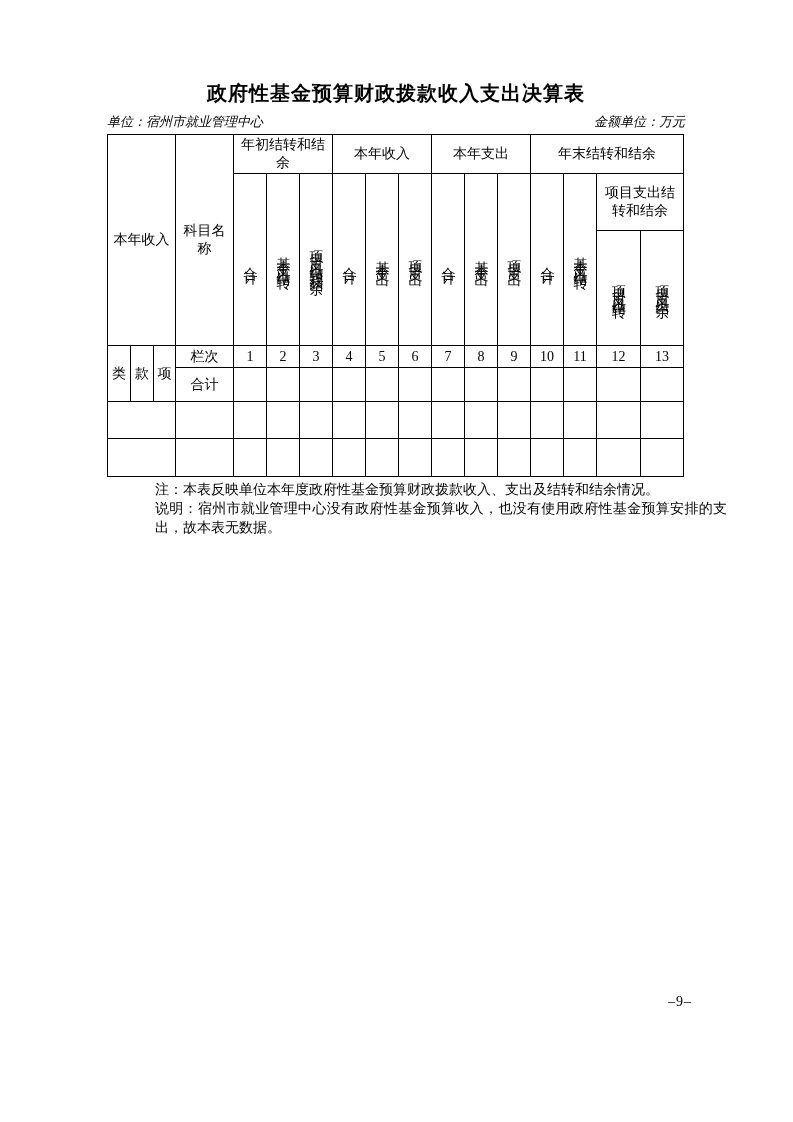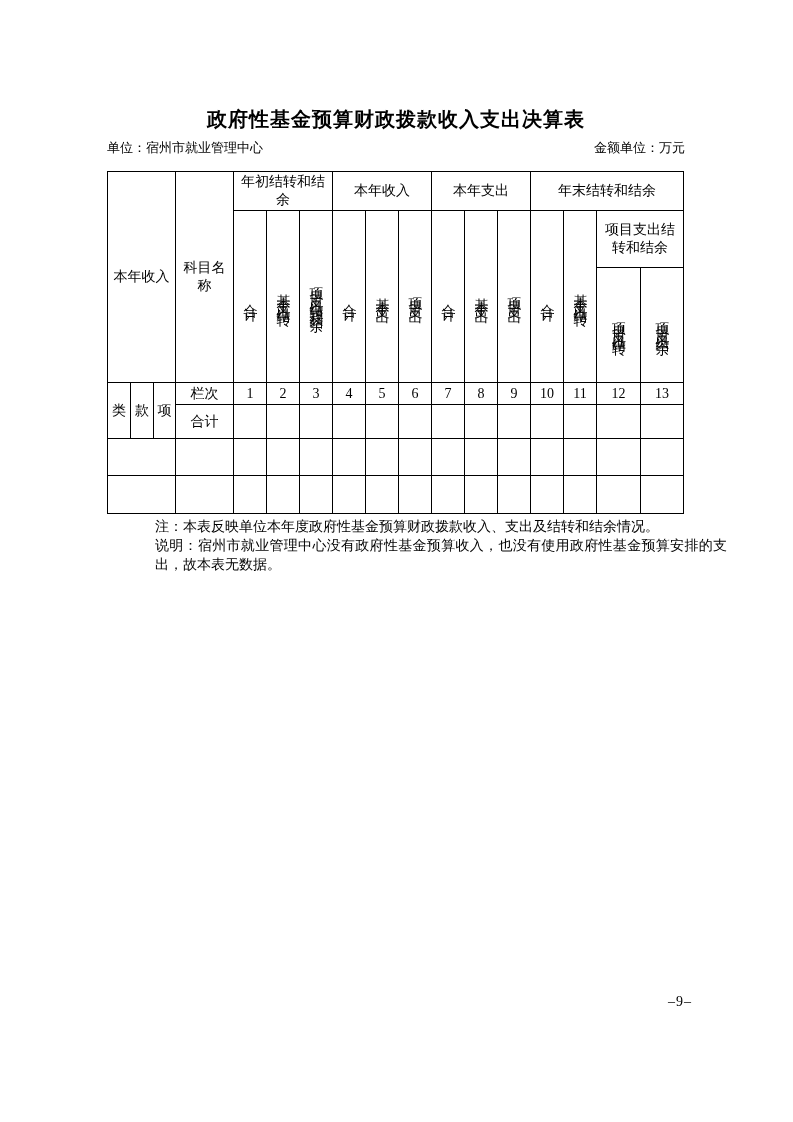--- a/index.html
+++ b/index.html
@@ -4,29 +4,29 @@
 <style>
   * { margin:0; padding:0; box-sizing:border-box; }
   html,body { background:#888; }
   body { font-family:"Liberation Serif","DejaVu Serif",serif; }
   .page {
     position:relative; width:793px; height:1122px; background:#ffffff;
     margin:0 auto; overflow:hidden; color:#000;
   }
   .content { width:578px; margin-left:107px; }
   .doc-title {
-    padding-top:106px; text-align:center;
+    padding-top:80px; text-align:center;
     font-family:"Liberation Sans","DejaVu Sans",sans-serif;
     font-weight:700; font-size:20px; line-height:26px; letter-spacing:1px;
   }
   .form-no { margin-top:16px; text-align:right; font-size:13px; line-height:17px; }
   .meta-row {
-    margin-top:7px; margin-bottom:15px;
+    margin-top:7px; margin-bottom:4px;
     display:flex; justify-content:space-between;
-    font-size:13px; line-height:17px;
+    font-size:13px; line-height:17px;font-style:italic;
   }
   table.fund { border-collapse:collapse; table-layout:fixed; width:577px; }
   table.fund td {
     border:1px solid #000; text-align:center; vertical-align:middle;
     font-size:14px; line-height:1.3; padding:1px 2px; overflow:hidden;
   }
   tr.r1 { height:38px; }
   tr.r2 { height:57px; }
   tr.r3 { height:115px; }
   tr.r4 { height:22px; }

